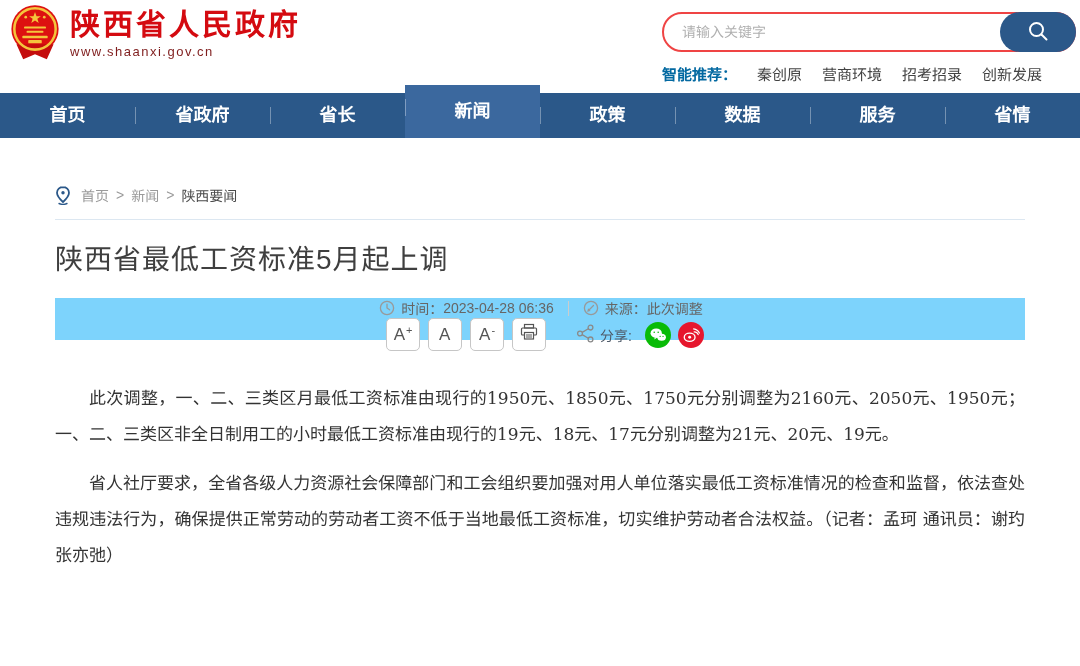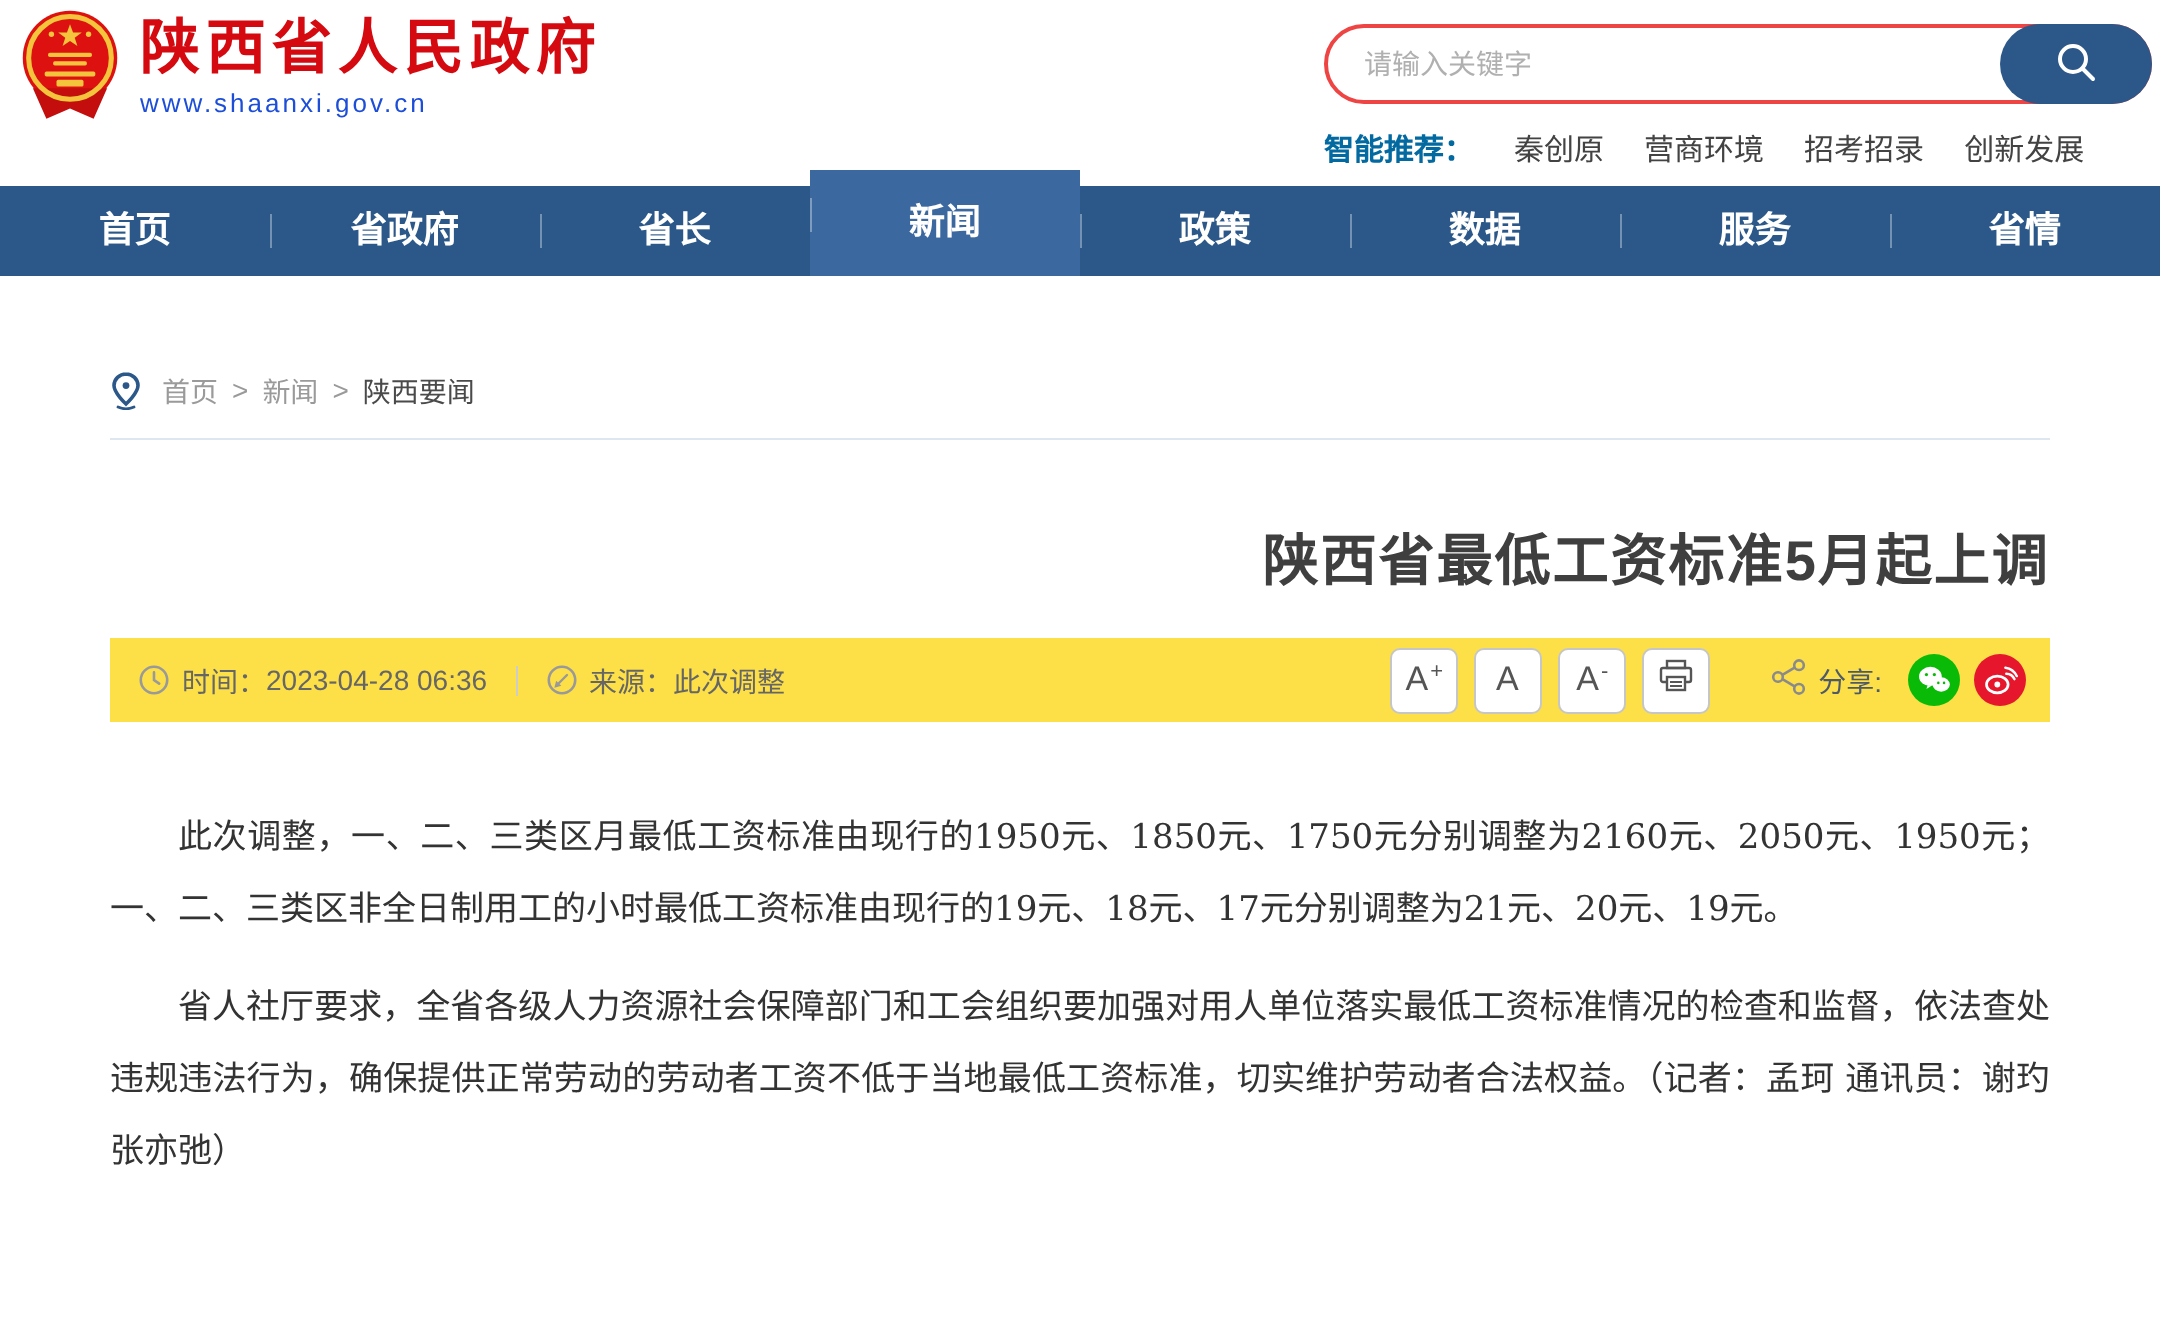--- a/index.html
+++ b/index.html
@@ -19,21 +19,21 @@
     padding: 0 4px 0 8px;
     background: #fff;
   }
   .logo-area { display: flex; padding-top: 3px; cursor: pointer; }
   .emblem { width: 54px; height: 62px; flex: 0 0 auto; }
   .site-text { margin-left: 8px; padding-top: 5px; }
   .site-name {
     color: #d40a10; font-size: 30px; font-weight: bold;
     letter-spacing: 3px; line-height: 34px;
   }
-  .site-url { color: #1d4ed8; font-size: 13px; letter-spacing: 1.5px; margin-top: 2px; }
+  .site-url { color: #7f1d1d; font-size: 13px; letter-spacing: 1.5px; margin-top: 2px; }
 
   .search-area { width: 414px; padding-top: 12px; }
   .search-box {
     position: relative; height: 40px;
     border: 2px solid #ef4444; border-radius: 21px;
     display: flex; align-items: center;
     background: #fff;
   }
   .search-input {
     flex: 1; border: none; outline: none;
@@ -82,31 +82,31 @@
     font-size: 14px; color: #9a9a9a;
   }
   .breadcrumb .crumb { cursor: pointer; }
   .breadcrumb .sep { margin: 0 7px; color: #9a9a9a; }
   .breadcrumb .current { color: #4a4a4a; cursor: default; }
   .pin-icon { margin-right: 10px; display: inline-flex; }
 
   .divider { height: 1px; background: #dce7f1; margin-top: 14px; }
 
   .article-title {
-    text-align: right;
-    font-size: 28px; font-weight: bold; color: #3f3f3f;
-    margin-top: 38px; letter-spacing: 1px;
+    text-align: left;
+    font-size: 28px; font-weight: normal; color: #3f3f3f;
+    margin-top: 17px; letter-spacing: 1px;
   }
 
   .meta-bar {
     margin-top: 21px; height: 42px;
-    background: #fde047;
+    background: #7dd3fc;
     display: flex; align-items: center; justify-content: space-between;
     padding: 0 12px 0 14px;
-    font-size: 14px; color: #666;
+    font-size: 14px; color: #666; flex-direction: column;
   }
   .meta-left { display: flex; align-items: center; }
   .meta-item { display: flex; align-items: center; }
   .meta-item svg { margin-right: 6px; }
   .meta-sep { width: 1px; height: 15px; background: #ccc; margin: 0 14px; }
 
   .meta-right { display: flex; align-items: center; }
   .tool-btn {
     width: 34px; height: 33px; margin-left: 8px;
     background: #fff; border: 1px solid #c6c6c6; border-radius: 5px;

